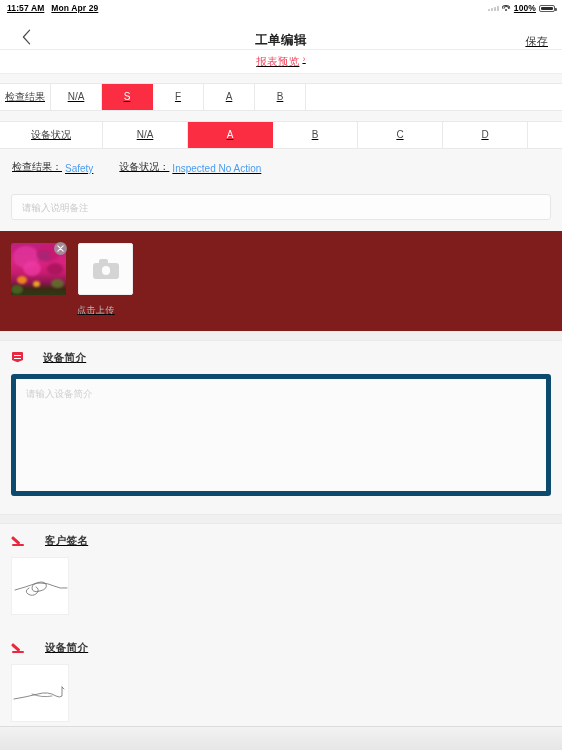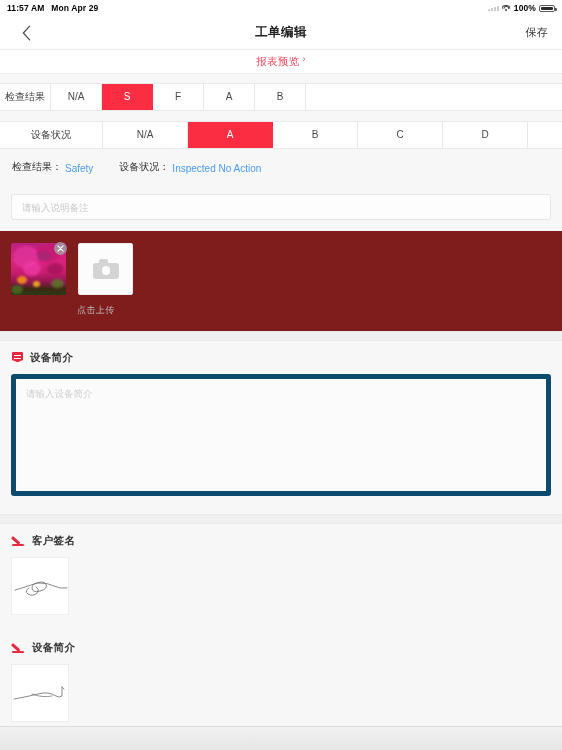--- a/index.html
+++ b/index.html
@@ -2,21 +2,21 @@
 <html><head>
 <meta charset="utf-8">
 <style>
   * { box-sizing: border-box; margin: 0; padding: 0; }
   html, body {
     width: 562px; height: 750px;
     font-family: "Liberation Sans", "DejaVu Sans", sans-serif;
     background: #efeff4;
     overflow: hidden;
   }
-  #app { width: 562px; height: 750px; position: relative; background: #f7f7f7; display: flex; flex-direction: column; }
+  #app { width: 562px; height: 750px; position: relative; background: #f7f7f7; display: flex; flex-direction: column; text-decoration: underline; }
 
   
   .statusbar {
     height: 16px; flex: 0 0 16px;
     background: #ffffff;
     display: flex; align-items: center;
     padding: 0 7px;
     font-size: 8.5px; color: #000; font-weight: bold;
     letter-spacing: .1px;
   }
@@ -34,21 +34,21 @@
   .wifi span:nth-child(2) { width: 5.5px; height: 3px; top: 1.8px; }
   .wifi span:nth-child(3) { width: 2px; height: 2px; top: 4px; background: #222; border-radius: 50%; border: none; }
   .batt { width: 16px; height: 7px; border: 1px solid #5a5a5a; border-radius: 2px; position: relative; padding: 1px; }
   .batt::after { content: ""; position: absolute; right: -2.6px; top: 2px; width: 1.6px; height: 3px; background: #5a5a5a; border-radius: 0 1px 1px 0; }
   .batt i { display: block; height: 100%; width: 100%; background: #2b2b2b; border-radius: 1px; }
 
   
   .navbar {
     flex: 0 0 34px; height: 34px;
     background: #ffffff;
-    display: flex; align-items: center;
+    display: flex; align-items: flex-end;
     position: relative;
     border-bottom: 1px solid #ececec;
     padding: 0 14px;
   }
   .nav-back {
     width: 24px; height: 24px;
     display: flex; align-items: center; justify-content: center;
     cursor: pointer;
   }
   .nav-back svg { display: block; }
@@ -173,21 +173,21 @@
     text-align: left; font-size: 9px; color: #bdbdbd;
     margin-top: 9px; margin-left: 66px;
     letter-spacing: .4px;
   }
 
   
   .divider { height: 10px; background: #f0f0f0; border-top: 1px solid #eaeaea; border-bottom: 1px solid #eaeaea; }
 
   
   .section-head {
-    display: flex; align-items: center; gap: 7px;
+    display: flex; align-items: center; gap: 20px;
     padding: 10px 12px 9px 12px; background: #f7f7f7;
   }
   .section-head .title { font-size: 10.5px; color: #333; font-weight: 600; letter-spacing: .3px; }
 
   .icon-doc { width: 11px; height: 12px; position: relative; flex: 0 0 auto; }
   .icon-doc .body { position: absolute; inset: 0; background: #e8283f; border-radius: 1px; }
   .icon-doc .notch { position: absolute; left: 0; right: 0; bottom: 0; height: 4px; background: #f7f7f7;
       clip-path: polygon(0 100%, 0 0, 50% 55%, 100% 0, 100% 100%); }
   .icon-doc .l1, .icon-doc .l2 { position: absolute; left: 2px; width: 7px; height: 1px; background: #fff; }
   .icon-doc .l1 { top: 3px; }

